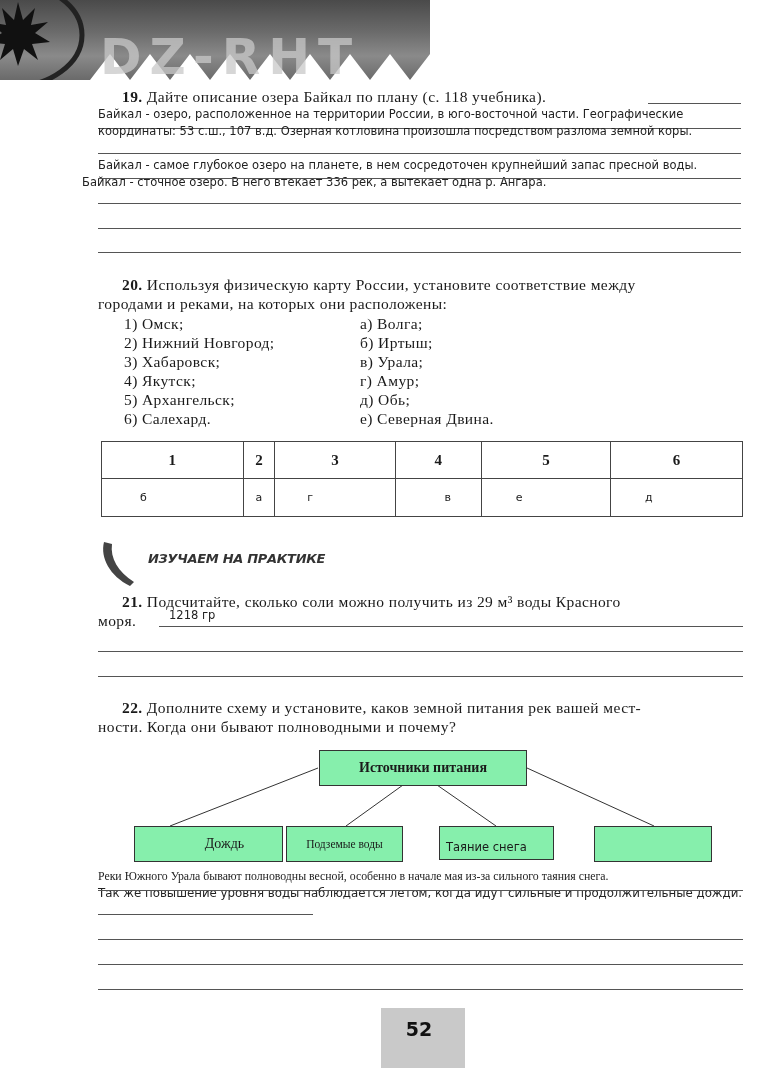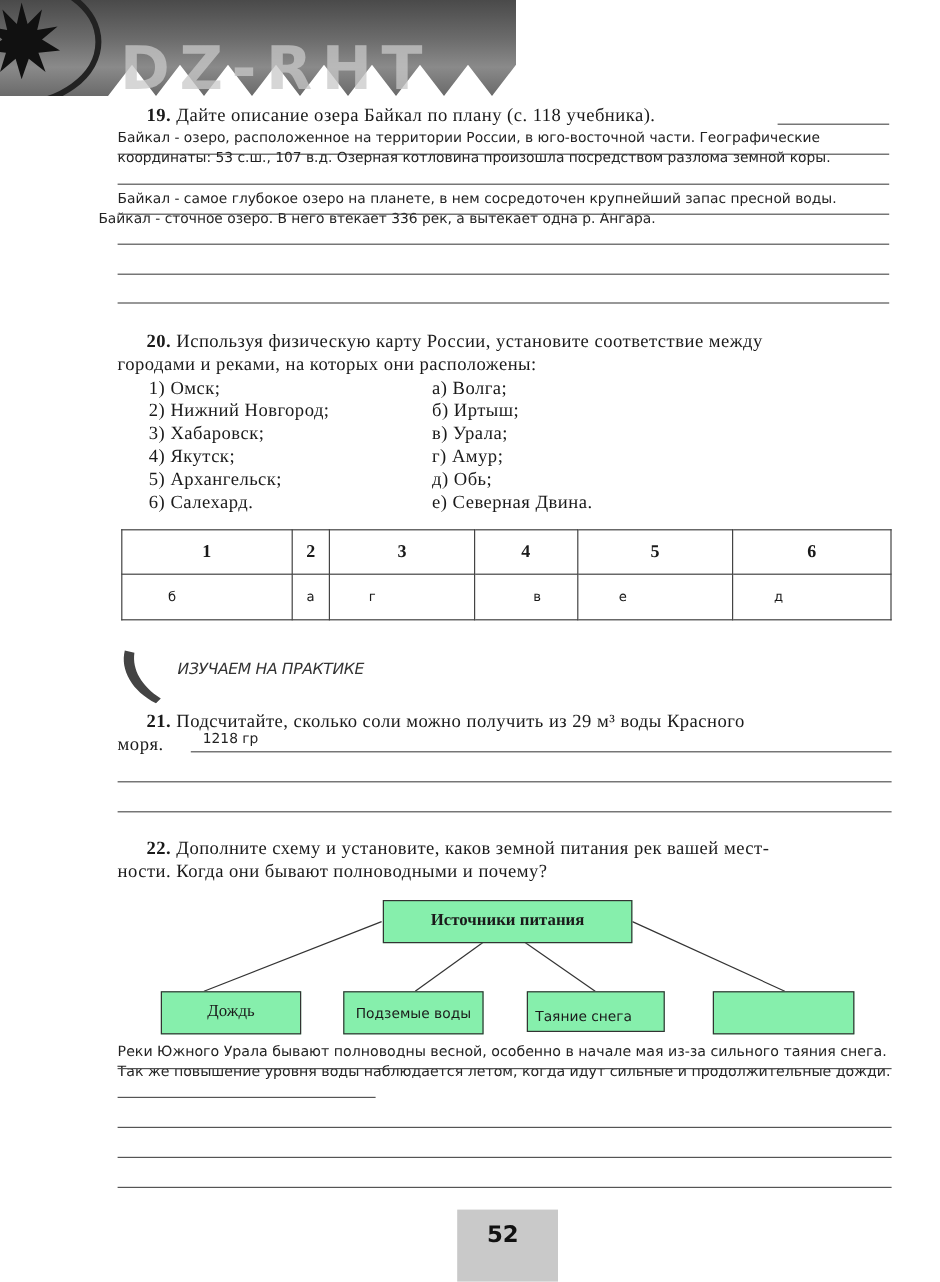--- a/index.html
+++ b/index.html
@@ -25,21 +25,21 @@
   
   #match-table { position:absolute; left:101px; top:441px; width:642px; border-collapse: collapse; }
   #match-table td { border: 1px solid #444; height: 34px; text-align: center; font-size: 14px; }
   #match-table tr.head td { font-weight: bold; font-family: "Liberation Serif", serif; font-size: 15px; }
   #match-table tr.ans td { font-family: "DejaVu Sans", sans-serif; font-size: 11px; height: 35px; }
 
   
   .box { position:absolute; border: 1px solid #333; background: #86efac; display:flex; align-items:center; justify-content:center; }
   #diagram-lines { position:absolute; left:0; top:0; width:783px; height:1068px; pointer-events:none; }
 
-  #section-banner-text { left: 148px; top: 551px; font-family: "DejaVu Sans", sans-serif; font-weight: normal; font-style: italic;
+  #section-banner-text { left: 148px; top: 551px; font-family: "DejaVu Sans", sans-serif; font-weight: bold; font-style: italic;
     font-size: 13px; color: #333; letter-spacing: -0.3px; }
   #page-tab { left: 381px; top: 1008px; width: 84px; height: 60px; background: #c9c9c9; }
   #page-number { left: 381px; top: 1018px; width: 76px; text-align: center; font-family: "DejaVu Sans", sans-serif;
     font-weight: bold; font-size: 19px; color: #111; }
 </style>
 </head>
 <body>
 
 <div id="header-banner" class="abs">
   <svg class="teeth" viewBox="0 0 340 46" preserveAspectRatio="none">
@@ -135,34 +135,34 @@
 
 <svg id="diagram-lines">
   <line x1="318" y1="768" x2="170" y2="826" stroke="#333" stroke-width="1"></line>
   <line x1="403" y1="785" x2="346" y2="826" stroke="#333" stroke-width="1"></line>
   <line x1="437" y1="785" x2="496" y2="826" stroke="#333" stroke-width="1"></line>
   <line x1="527" y1="768" x2="654" y2="826" stroke="#333" stroke-width="1"></line>
 </svg>
 <div class="box serif" style="left:319px; top:750px; width:206px; height:34px; font-weight:bold; font-size:14px;">
   <span>Источники питания</span>
 </div>
-<div class="box serif" style="left:134px; top:826px; width:115px; height:34px; font-size:14px;">
+<div class="box serif" style="left:134px; top:826px; width:115px; height:34px; font-size:14px;padding-left:32px;">
   <span>Дождь</span>
 </div>
-<div class="box sans" style="left:286px; top:826px; width:115px; height:34px; font-size:11.5px;">
+<div class="box sans" style="left:286px; top:826px; width:115px; height:34px; font-size:11.5px;font-family:Liberation Serif, serif;">
   <span>Подземые воды</span>
 </div>
 <div class="box sans" style="left:439px; top:826px; width:115px; height:34px; font-size:11.5px; align-items:center; justify-content:flex-start; padding:7px 0 0 6px; box-sizing:border-box;">
   <span>Таяние снега</span>
 </div>
 <div class="box sans" style="left:594px; top:826px; width:116px; height:34px; font-size:11.5px;">
   <span></span>
 </div>
 
-<div class="abs hand" style="left:98px; top:869px; font-size:11.8px;">Реки Южного Урала бывают полноводны весной, особенно в начале мая из-за сильного таяния снега.</div>
+<div class="abs hand" style="left:98px; top:869px; font-size:11.8px;font-family:Liberation Serif, serif;">Реки Южного Урала бывают полноводны весной, особенно в начале мая из-за сильного таяния снега.</div>
 <div class="abs hand" style="left:98px; top:886px; font-size:11.8px;">Так же повышение уровня воды наблюдается летом, когда идут сильные и продолжительные дожди.</div>
 <div class="rule" style="left:98px; top:890px; width:645px;"></div>
 <div class="rule" style="left:98px; top:914px; width:215px;"></div>
 <div class="rule" style="left:98px; top:939px; width:645px;"></div>
 <div class="rule" style="left:98px; top:964px; width:645px;"></div>
 <div class="rule" style="left:98px; top:989px; width:645px;"></div>
 
 <div id="page-tab" class="abs"></div>
 <div id="page-number" class="abs">52</div>
 

